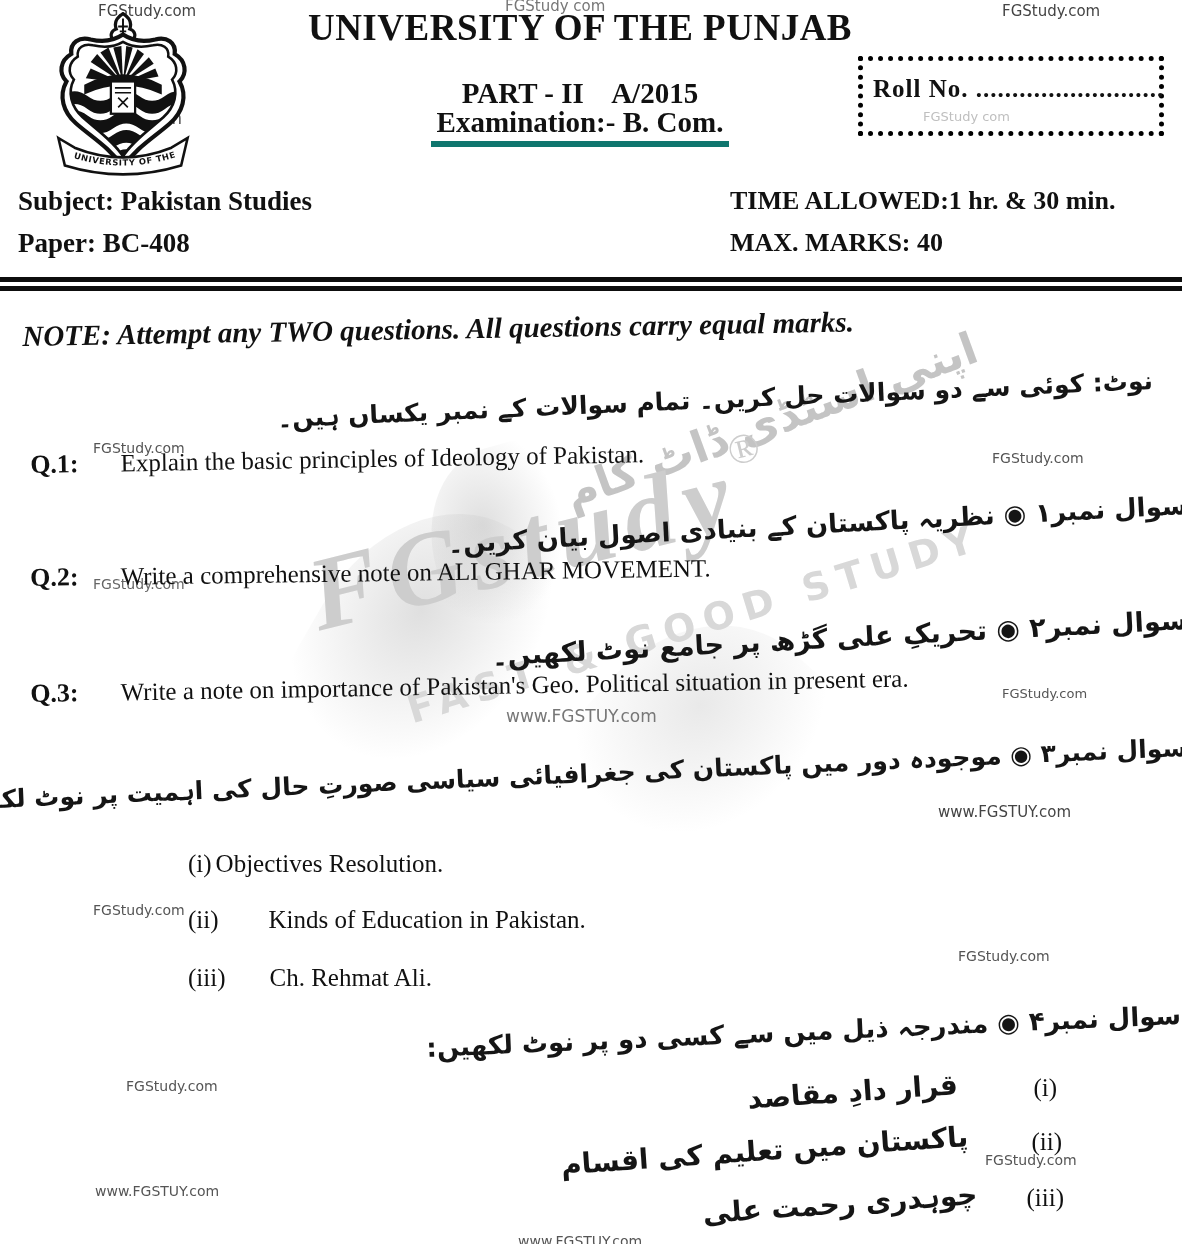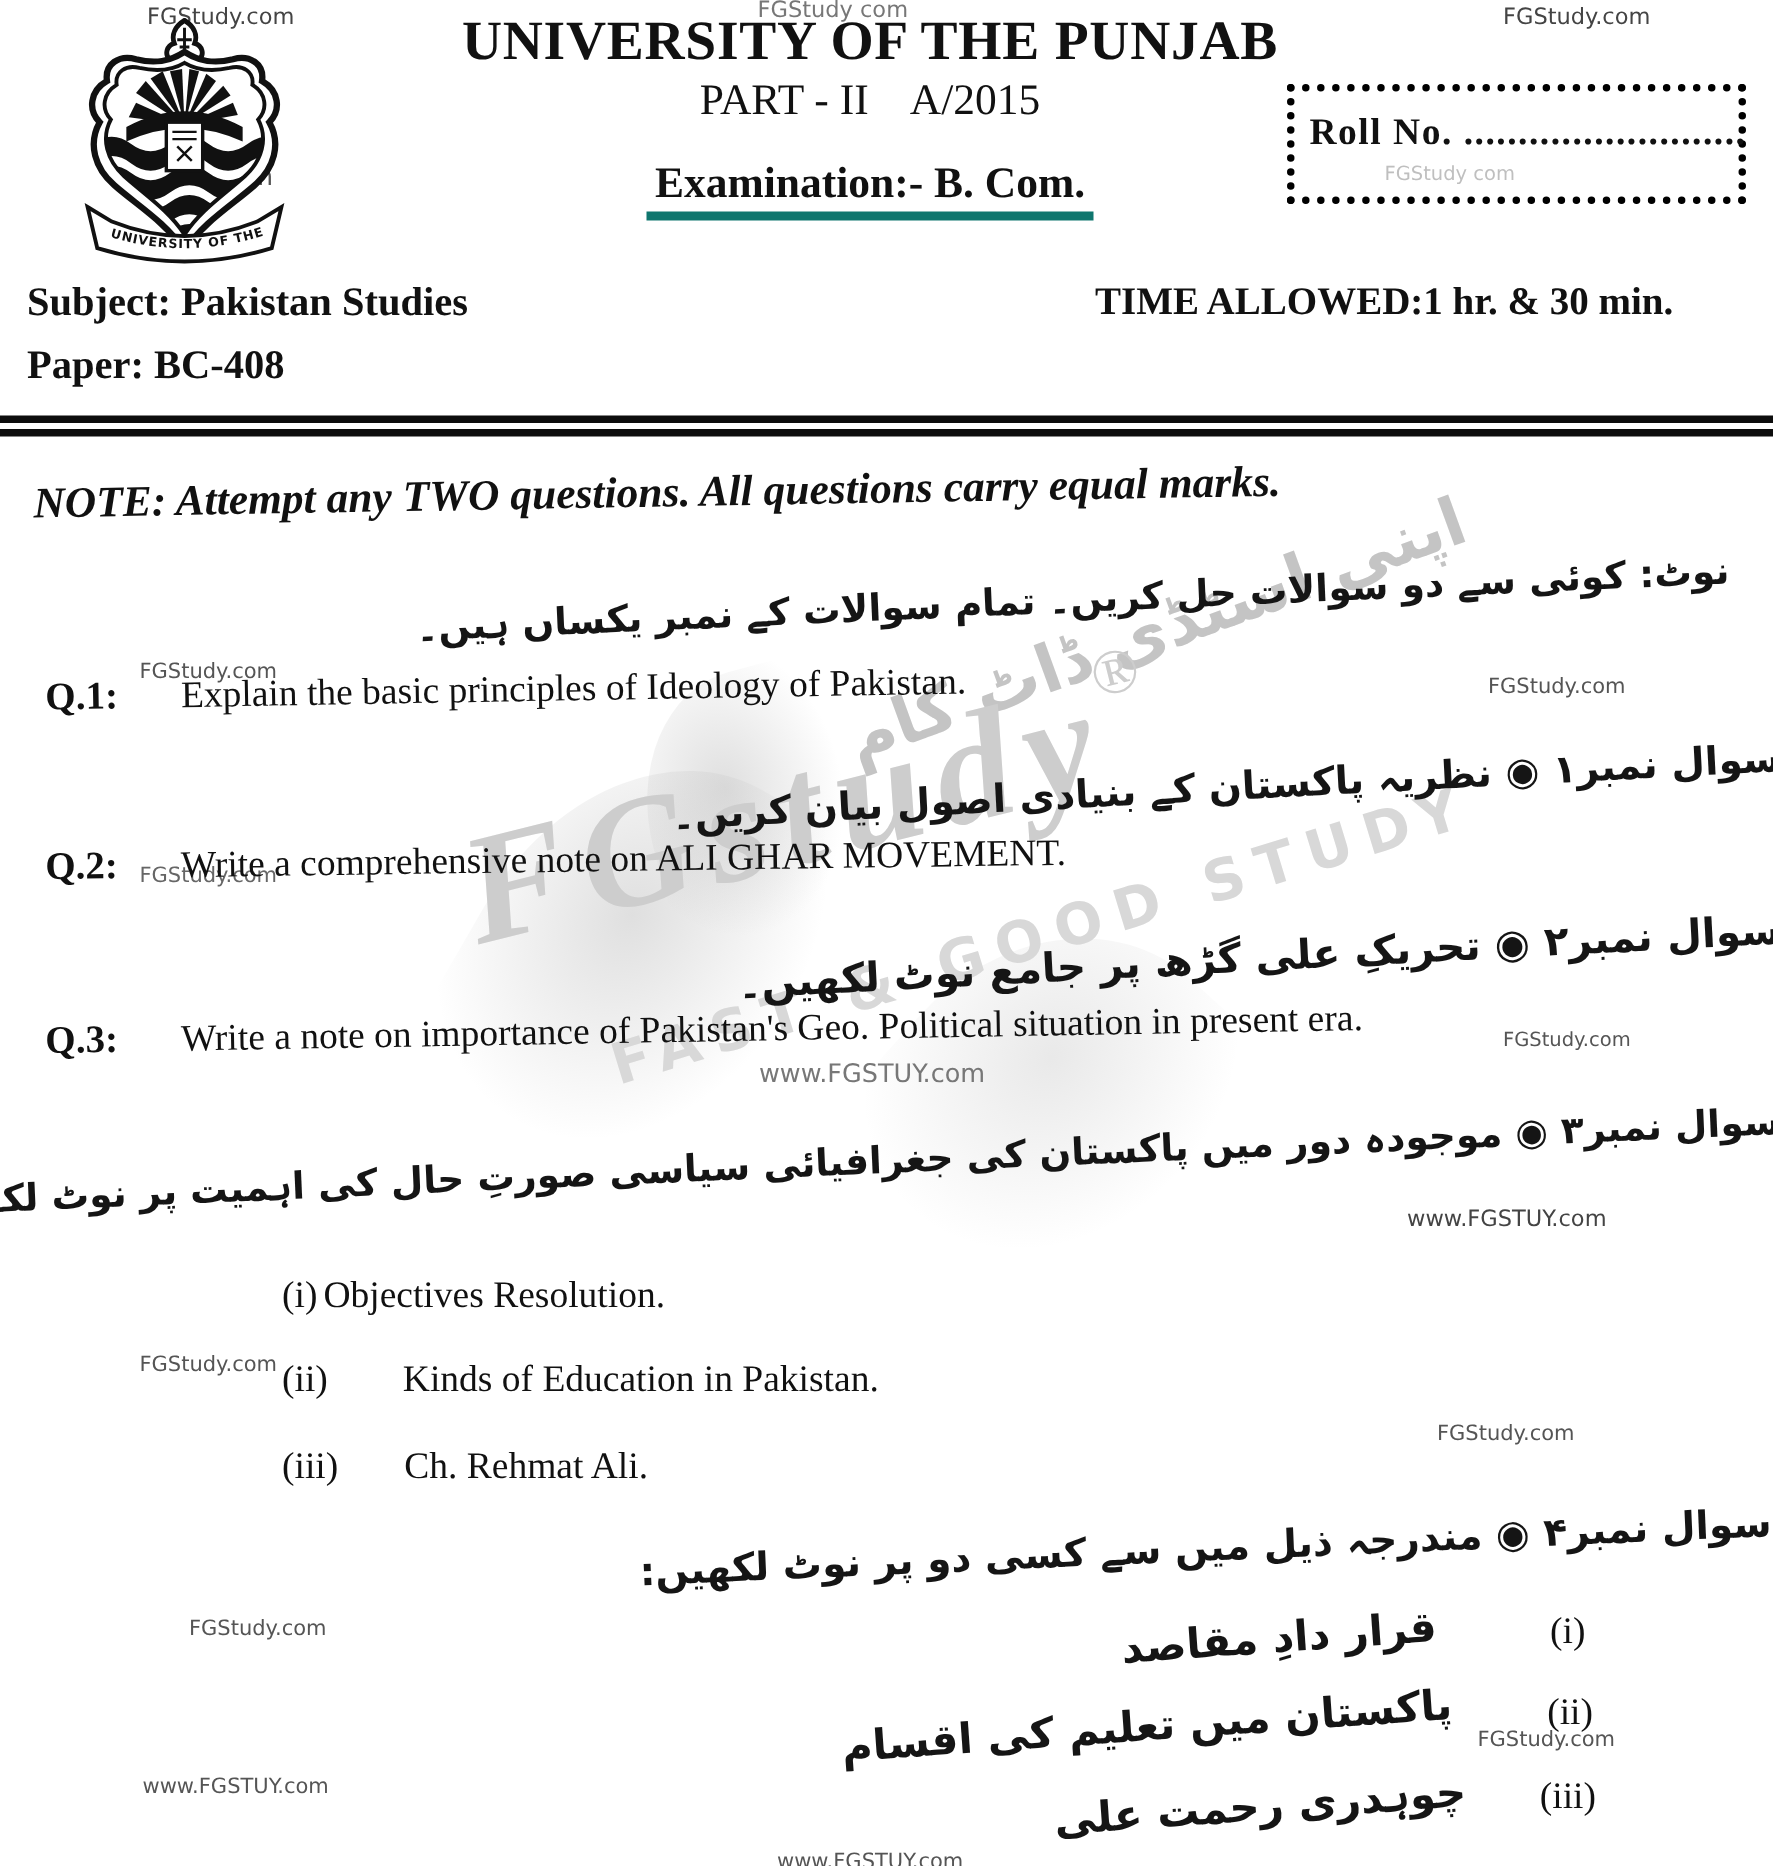--- a/index.html
+++ b/index.html
@@ -97,35 +97,36 @@
       <path d="M10 78 L20 84 Q50 96 80 84 L90 78 L86 95 Q50 106 14 95 Z" fill="#fff" stroke="#111" stroke-width="1.6"></path>
       <path id="bpath" d="M18 90 Q50 100 82 90" fill="none"></path>
       <text font-family="DejaVu Sans,sans-serif" font-size="5.2" font-weight="bold" fill="#111" letter-spacing=".4">
         <textPath href="#bpath" startOffset="2%">UNIVERSITY OF THE PUNJAB</textPath>
       </text>
     </svg>
   </div>
 
   <div class="abs content ser" style="left:270px;top:6px;width:620px;text-align:center;font-size:37px;font-weight:bold;letter-spacing:.5px;white-space:nowrap;">UNIVERSITY OF THE PUNJAB</div>
 
-  <div class="abs content ser" style="left:270px;top:51px;width:620px;text-align:center;font-size:29px;font-weight:normal;white-space:pre;">PART - II    A/2015</div>
+  <div class="abs content ser" style="left:270px;top:77px;width:620px;text-align:center;font-size:29px;font-weight:bold;white-space:pre;">PART - II    A/2015</div>
 
   <div class="abs content" style="left:270px;top:106px;width:620px;text-align:center;">
     <span class="ser" style="display:inline-block;font-size:29px;font-weight:bold;border-bottom:6px solid #0f766e;padding:0 6px 2px 6px;white-space:nowrap;">Examination:- B. Com.</span>
   </div>
 
   <div class="abs content" style="left:858px;top:56px;width:296px;height:70px;border:5px dotted #000;">
     <div class="ser" style="position:absolute;left:10px;top:14px;font-size:25px;font-weight:bold;letter-spacing:1px;white-space:nowrap;">Roll No. ..........................</div>
     <div style="position:absolute;left:60px;top:48px;font-family:'DejaVu Sans',sans-serif;font-size:13px;color:#bfbfbf;">FGStudy com</div>
   </div>
 
   <div class="abs content ser" style="left:18px;top:186px;font-size:27px;font-weight:bold;white-space:nowrap;">Subject: Pakistan Studies</div>
   <div class="abs content ser" style="left:18px;top:228px;font-size:27px;font-weight:bold;white-space:nowrap;">Paper: BC-408</div>
 
   <div class="abs content ser" style="left:730px;top:186px;font-size:26px;font-weight:bold;white-space:nowrap;">TIME ALLOWED:1 hr. &amp; 30 min.</div>
+  <div class="abs content ser" style="left:730px;top:228px;font-size:26px;font-weight:bold;white-space:nowrap;">MAX. MARKS: 40</div>
 
   <div class="rule" style="top:277px;height:5px;"></div>
   <div class="rule" style="top:286px;height:5px;"></div>
 
   <div class="abs content ser" style="left:22px;top:320px;font-size:29px;font-weight:bold;font-style:italic;white-space:nowrap;transform:rotate(-1deg);transform-origin:left top;">NOTE: Attempt any TWO questions. All questions carry equal marks.</div>
   <div class="abs content urdu" style="right:30px;top:366px;font-size:25px;transform:rotate(-2.5deg);transform-origin:right top;">نوٹ: کوئی سے دو سوالات حل کریں۔ تمام سوالات کے نمبر یکساں ہیں۔</div>
 
   <div class="abs content" style="left:30px;top:450px;transform:rotate(-1deg);transform-origin:left top;">
     <span class="ser qnum">Q.1:</span>
     <span class="ser qtext" style="margin-left:38px;">Explain the basic principles of Ideology of Pakistan.</span>

